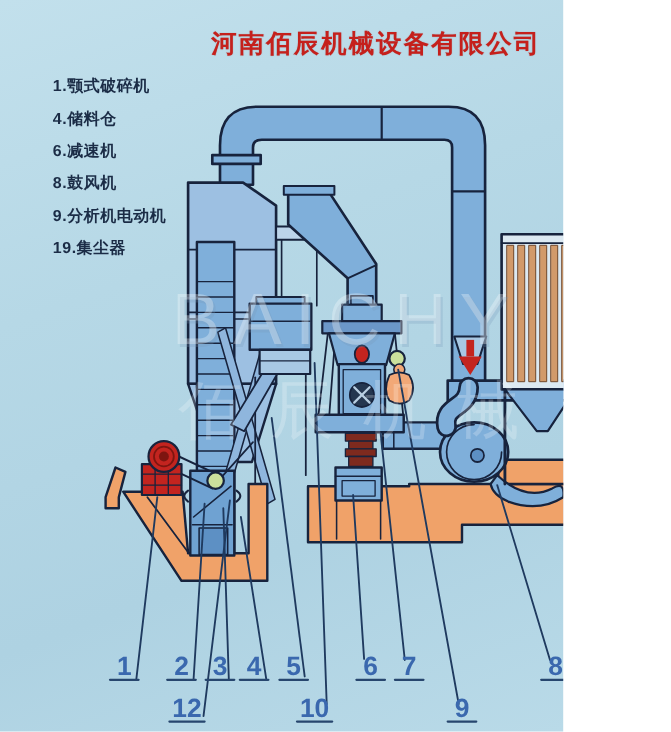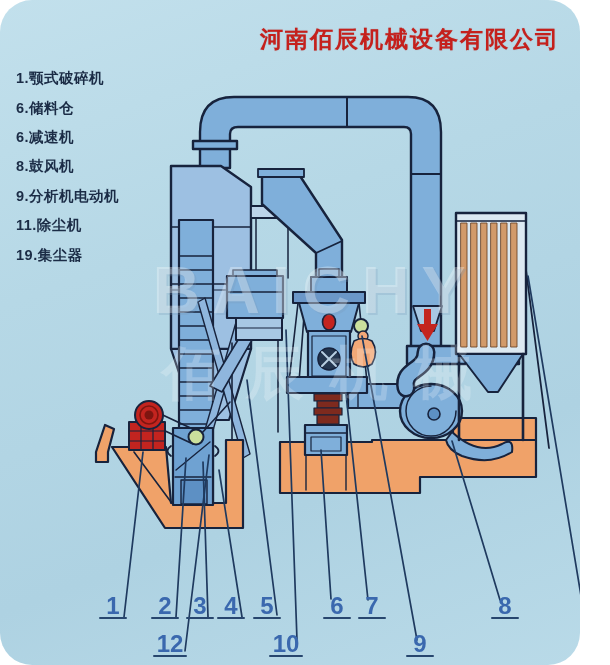--- a/index.html
+++ b/index.html
@@ -1,64 +1,62 @@
 <!DOCTYPE html>
 <html><head>
 <meta charset="utf-8">
 <style>
   html,body{margin:0;padding:0;}
   .stage{
-    position:relative; width:580px; height:665px; overflow:hidden;
+    position:relative; width:512px; height:665px; overflow:hidden;
     background:linear-gradient(160deg,#c2e0ec 0%, #b6d8e6 35%, #aed2e2 70%, #b9dae8 100%);
     font-family:"Liberation Sans","DejaVu Sans",sans-serif;
-    border-radius:32px;
   }
   .title{
     position:absolute; top:24px; right:20px;
     font-size:23px; font-weight:bold; letter-spacing:2px;
     color:#c5201c; text-shadow:0 0 1px rgba(150,30,20,.4);
     white-space:nowrap;
   }
   .legend{
     position:absolute; left:16px; top:64px; width:170px;
     display:flex; flex-direction:column;
   }
   .legend-item{
     height:29.4px; display:flex; align-items:center;
     font-size:14.5px; font-weight:bold; color:#1b2c46;
-    white-space:nowrap; letter-spacing:0.5px;
+    white-space:nowrap; letter-spacing:0.5px;margin-left:32px;
   }
   svg.schematic{position:absolute; left:0; top:0;}
   .wm1{
     position:absolute; left:85px; top:252px; width:460px; text-align:center;
-    font-size:66px; font-weight:700; letter-spacing:12px;
+    font-size:66px; font-weight:400; letter-spacing:12px;
     color:rgba(255,255,255,0.30); pointer-events:none;
     text-shadow:2px 2px 0 rgba(120,150,185,0.25);
   }
   .wm2{
     position:absolute; left:130px; top:335px; width:400px; text-align:center;
-    font-size:58px; font-weight:700; letter-spacing:26px;
+    font-size:58px; font-weight:400; letter-spacing:26px;
     color:rgba(255,255,255,0.22); pointer-events:none;
   }
   .callout{ font-size:24px; font-weight:bold; fill:#3a68ae; }
 </style>
 </head>
 <body>
 
 <div class="stage">
 
   <div class="title">河南佰辰机械设备有限公司</div>
 
   <div class="legend">
     <div class="legend-item">1.颚式破碎机</div>
-    <div class="legend-item">6.储料仓</div>
+    <div class="legend-item">4.储料仓</div>
     <div class="legend-item">6.减速机</div>
     <div class="legend-item">8.鼓风机</div>
     <div class="legend-item">9.分析机电动机</div>
-    <div class="legend-item">11.除尘机</div>
     <div class="legend-item">19.集尘器</div>
   </div>
 
   <svg class="schematic" width="610" height="665" viewBox="0 0 610 665" stroke-linejoin="round" stroke-linecap="round">
 
     <g stroke="#17233d" stroke-width="2.4">
       <path fill="#7fafda" d="M 200 168 L 200 132 Q 200 97 234 97 L 408 97 Q 441 97 441 132 L 441 352 L 411 352 L 411 134 Q 411 127 404 127 L 238 127 Q 230 127 230 134 L 230 168 Z"></path>
       <line x1="347" y1="98" x2="347" y2="126" stroke-width="2"></line>
       <line x1="412" y1="174" x2="440" y2="174" stroke-width="2"></line>
       <rect x="193" y="141" width="44" height="8" fill="#7fafda"></rect>

